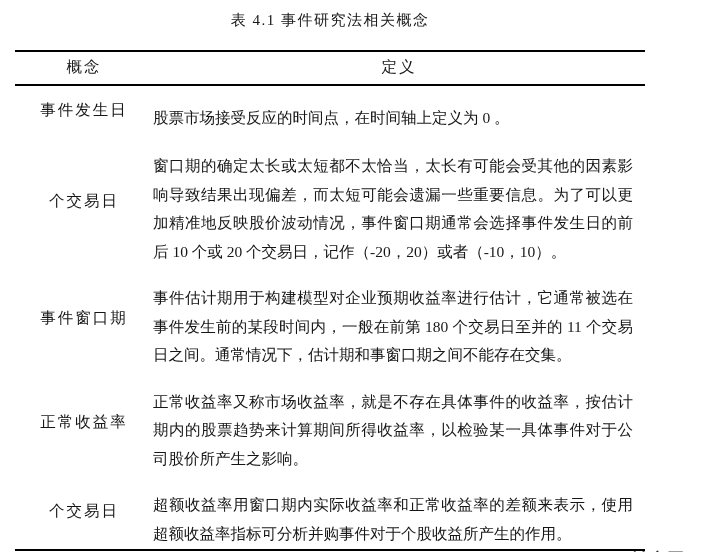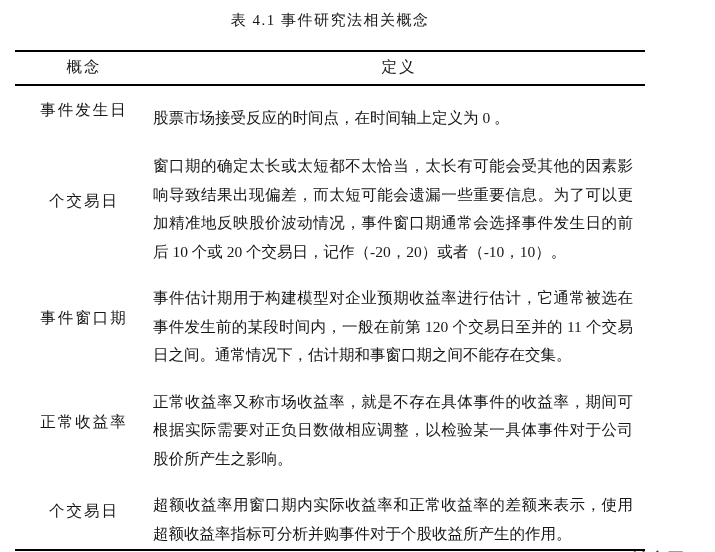--- a/index.html
+++ b/index.html
@@ -105,25 +105,25 @@
         <tr>
           <td class="concept-cell">事件发生日</td>
           <td class="definition-cell">股票市场接受反应的时间点，在时间轴上定义为 0 。</td>
         </tr>
         <tr>
           <td class="concept-cell">个交易日</td>
           <td class="definition-cell">窗口期的确定太长或太短都不太恰当，太长有可能会受其他的因素影响导致结果出现偏差，而太短可能会遗漏一些重要信息。为了可以更加精准地反映股价波动情况，事件窗口期通常会选择事件发生日的前后 10 个或 20 个交易日，记作（-20，20）或者（-10，10）。</td>
         </tr>
         <tr>
           <td class="concept-cell">事件窗口期</td>
-          <td class="definition-cell">事件估计期用于构建模型对企业预期收益率进行估计，它通常被选在事件发生前的某段时间内，一般在前第 120 个交易日至并的 11 个交易日之间。通常情况下，估计期和事窗口期之间不能存在交集。</td>
+          <td class="definition-cell">事件估计期用于构建模型对企业预期收益率进行估计，它通常被选在事件发生前的某段时间内，一般在前第 180 个交易日至并的 11 个交易日之间。通常情况下，估计期和事窗口期之间不能存在交集。</td>
         </tr>
         <tr>
           <td class="concept-cell">正常收益率</td>
-          <td class="definition-cell">正常收益率又称市场收益率，就是不存在具体事件的收益率，期间可根据实际需要对正负日数做相应调整，以检验某一具体事件对于公司股价所产生之影响。</td>
+          <td class="definition-cell">正常收益率又称市场收益率，就是不存在具体事件的收益率，按估计期内的股票趋势来计算期间所得收益率，以检验某一具体事件对于公司股价所产生之影响。</td>
         </tr>
         <tr>
           <td class="concept-cell">个交易日</td>
           <td class="definition-cell">超额收益率用窗口期内实际收益率和正常收益率的差额来表示，使用超额收益率指标可分析并购事件对于个股收益所产生的作用。</td>
         </tr>
       </tbody>
   </table>
 
   <div class="footer-row">
     <div class="source-note">来源：笔者整理</div>

